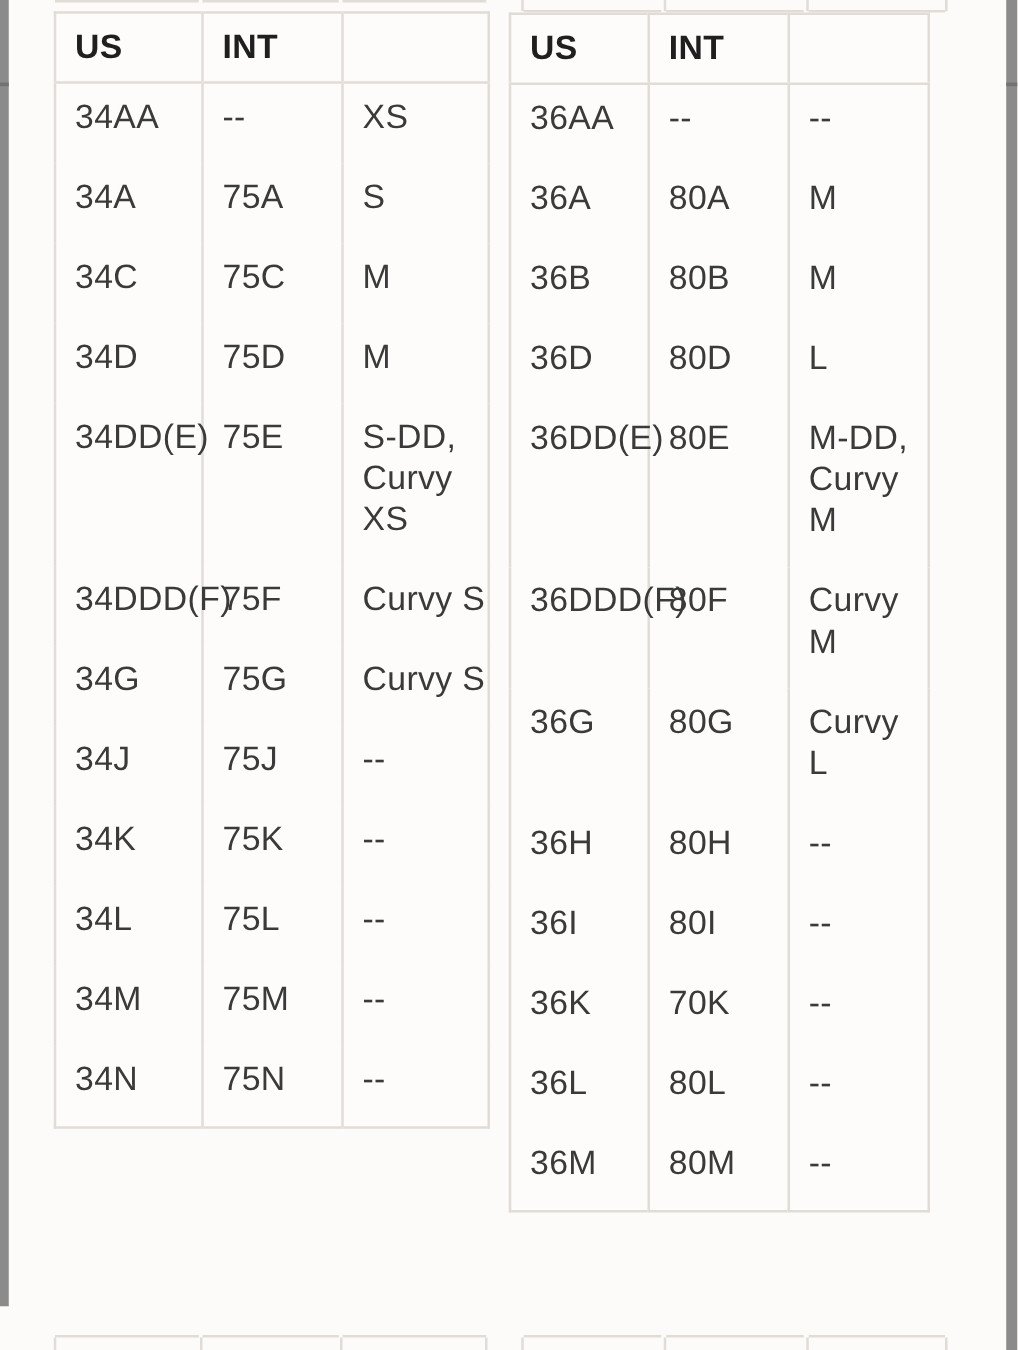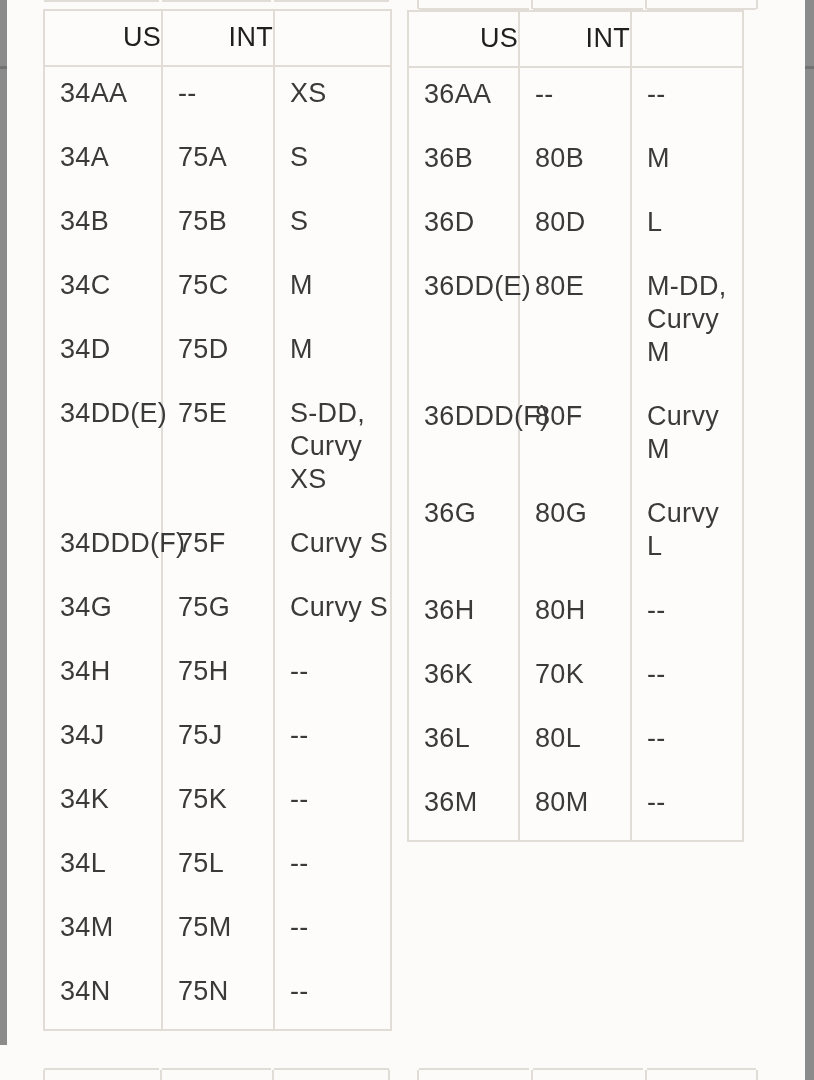--- a/index.html
+++ b/index.html
@@ -32,22 +32,22 @@
     border:2px solid var(--border);
     font-size:27px;line-height:33px;letter-spacing:0.3px;
   }
   #table-left{left:43px;top:9px;width:347px;}
   #table-right{left:407px;top:10px;width:335px;}
   #table-left col.c1{width:118px;} #table-left col.c2{width:112px;} #table-left col.c3{width:117px;}
   #table-right col.c1{width:111px;} #table-right col.c2{width:112px;} #table-right col.c3{width:112px;}
   .size-table th{
     border-left:2px solid var(--border);
     border-bottom:2px solid var(--border);
-    font-weight:400;color:var(--head);
-    text-align:right;padding:10px 0 11px 26px;
+    font-weight:700;color:var(--head);
+    text-align:left;padding:10px 0 11px 15px;
     font-size:27px;line-height:33px;
   }
   .size-table th:first-child{border-left:none;}
   .size-table td{
     border-left:2px solid var(--border);
     vertical-align:top;
     padding:10px 0 0 15px;
   }
   .size-table td:first-child{border-left:none;margin-top:24px;}
   .size-table td p{margin:0 0 21px 0;}
@@ -108,31 +108,20 @@
         </td>
         <td class="c2">
           <p>75A</p>
         </td>
         <td class="c3">
           <p>S</p>
         </td>
       </tr>
       <tr>
         <td class="c1">
-          <p>34B</p>
-        </td>
-        <td class="c2">
-          <p>75B</p>
-        </td>
-        <td class="c3">
-          <p>S</p>
-        </td>
-      </tr>
-      <tr>
-        <td class="c1">
           <p>34C</p>
         </td>
         <td class="c2">
           <p>75C</p>
         </td>
         <td class="c3">
           <p>M</p>
         </td>
       </tr>
       <tr>
@@ -170,31 +159,20 @@
       </tr>
       <tr>
         <td class="c1">
           <p>34G</p>
         </td>
         <td class="c2">
           <p>75G</p>
         </td>
         <td class="c3">
           <p>Curvy S</p>
-        </td>
-      </tr>
-      <tr>
-        <td class="c1">
-          <p>34H</p>
-        </td>
-        <td class="c2">
-          <p>75H</p>
-        </td>
-        <td class="c3">
-          <p>--</p>
         </td>
       </tr>
       <tr>
         <td class="c1">
           <p>34J</p>
         </td>
         <td class="c2">
           <p>75J</p>
         </td>
         <td class="c3">
@@ -268,20 +246,31 @@
         </td>
         <td class="c2">
           <p>--</p>
         </td>
         <td class="c3">
           <p>--</p>
         </td>
       </tr>
       <tr>
         <td class="c1">
+          <p>36A</p>
+        </td>
+        <td class="c2">
+          <p>80A</p>
+        </td>
+        <td class="c3">
+          <p>M</p>
+        </td>
+      </tr>
+      <tr>
+        <td class="c1">
           <p>36B</p>
         </td>
         <td class="c2">
           <p>80B</p>
         </td>
         <td class="c3">
           <p>M</p>
         </td>
       </tr>
       <tr>
@@ -327,20 +316,31 @@
         <td class="c3">
           <p>Curvy L</p>
         </td>
       </tr>
       <tr>
         <td class="c1">
           <p>36H</p>
         </td>
         <td class="c2">
           <p>80H</p>
+        </td>
+        <td class="c3">
+          <p>--</p>
+        </td>
+      </tr>
+      <tr>
+        <td class="c1">
+          <p>36I</p>
+        </td>
+        <td class="c2">
+          <p>80I</p>
         </td>
         <td class="c3">
           <p>--</p>
         </td>
       </tr>
       <tr>
         <td class="c1">
           <p>36K</p>
         </td>
         <td class="c2">

